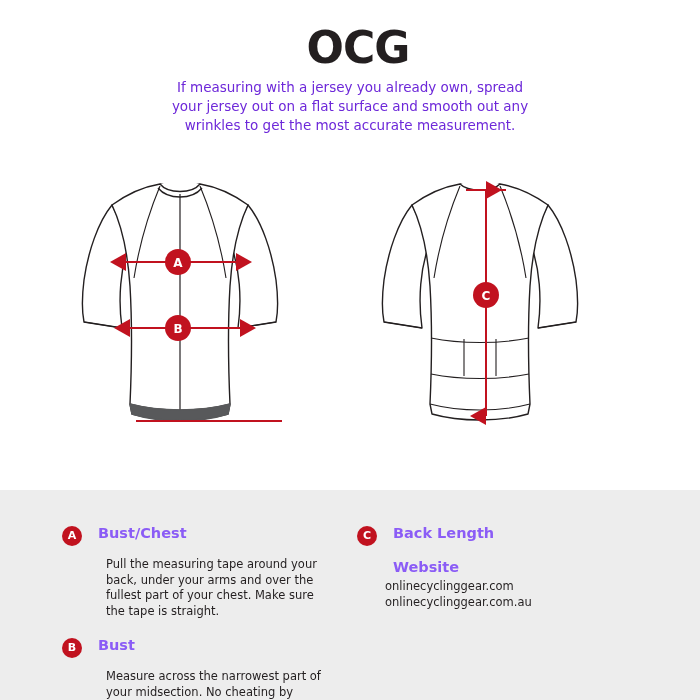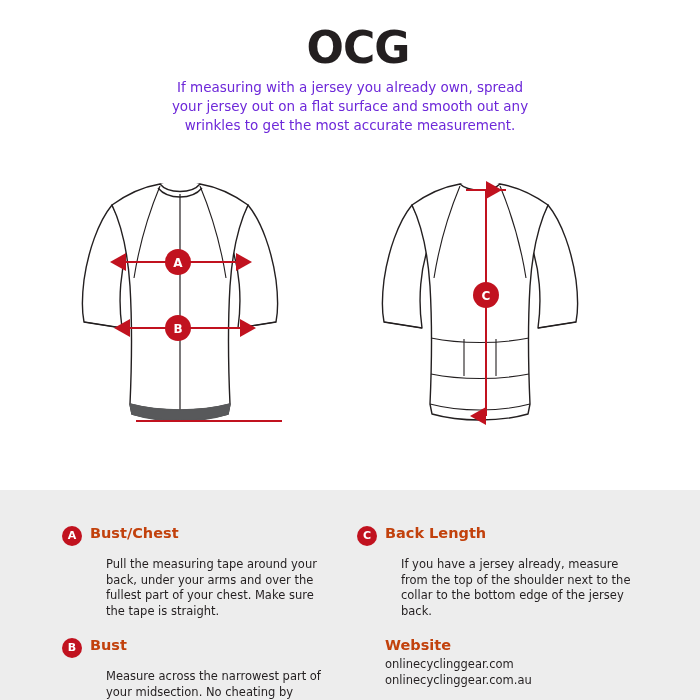--- a/index.html
+++ b/index.html
@@ -96,24 +96,24 @@
     height: 20px;
     border-radius: 50%;
     background: #c1121f;
     color: #ffffff;
     font-size: 11px;
     font-weight: bold;
     line-height: 20px;
     text-align: center;
   }
   .entry h3 {
-    margin: 0 0 4px 0;
+    margin: 0 0 4px 8px;
     font-size: 14.5px;
     font-weight: bold;
-    color: #c2410c;
+    color: #8b5cf6;
   }
   .entry p {
     margin: 16px;
     font-size: 11.5px;
     line-height: 15.5px;
     color: #231f20;
   }
   .entry .link {
     font-size: 11.5px;
     line-height: 15.5px;
@@ -266,21 +266,20 @@
         <p>Measure  across the narrowest part of your midsection. No cheating by sucking that stomach in!</p>
       </div>
 
     </div>
 
     <div class="col-right">
 
       <div class="entry">
         <div class="badge">C</div>
         <h3>Back Length</h3>
-        <p>If you have a jersey already, measure from the top of the shoulder next to the collar to the bottom edge of the jersey back.</p>
       </div>
 
       <div class="entry no-badge">
         <h3>Website</h3>
         <a class="link" href="#">onlinecyclinggear.com</a>
         <a class="link" href="#">onlinecyclinggear.com.au</a>
       </div>
 
     </div>
   </div>

